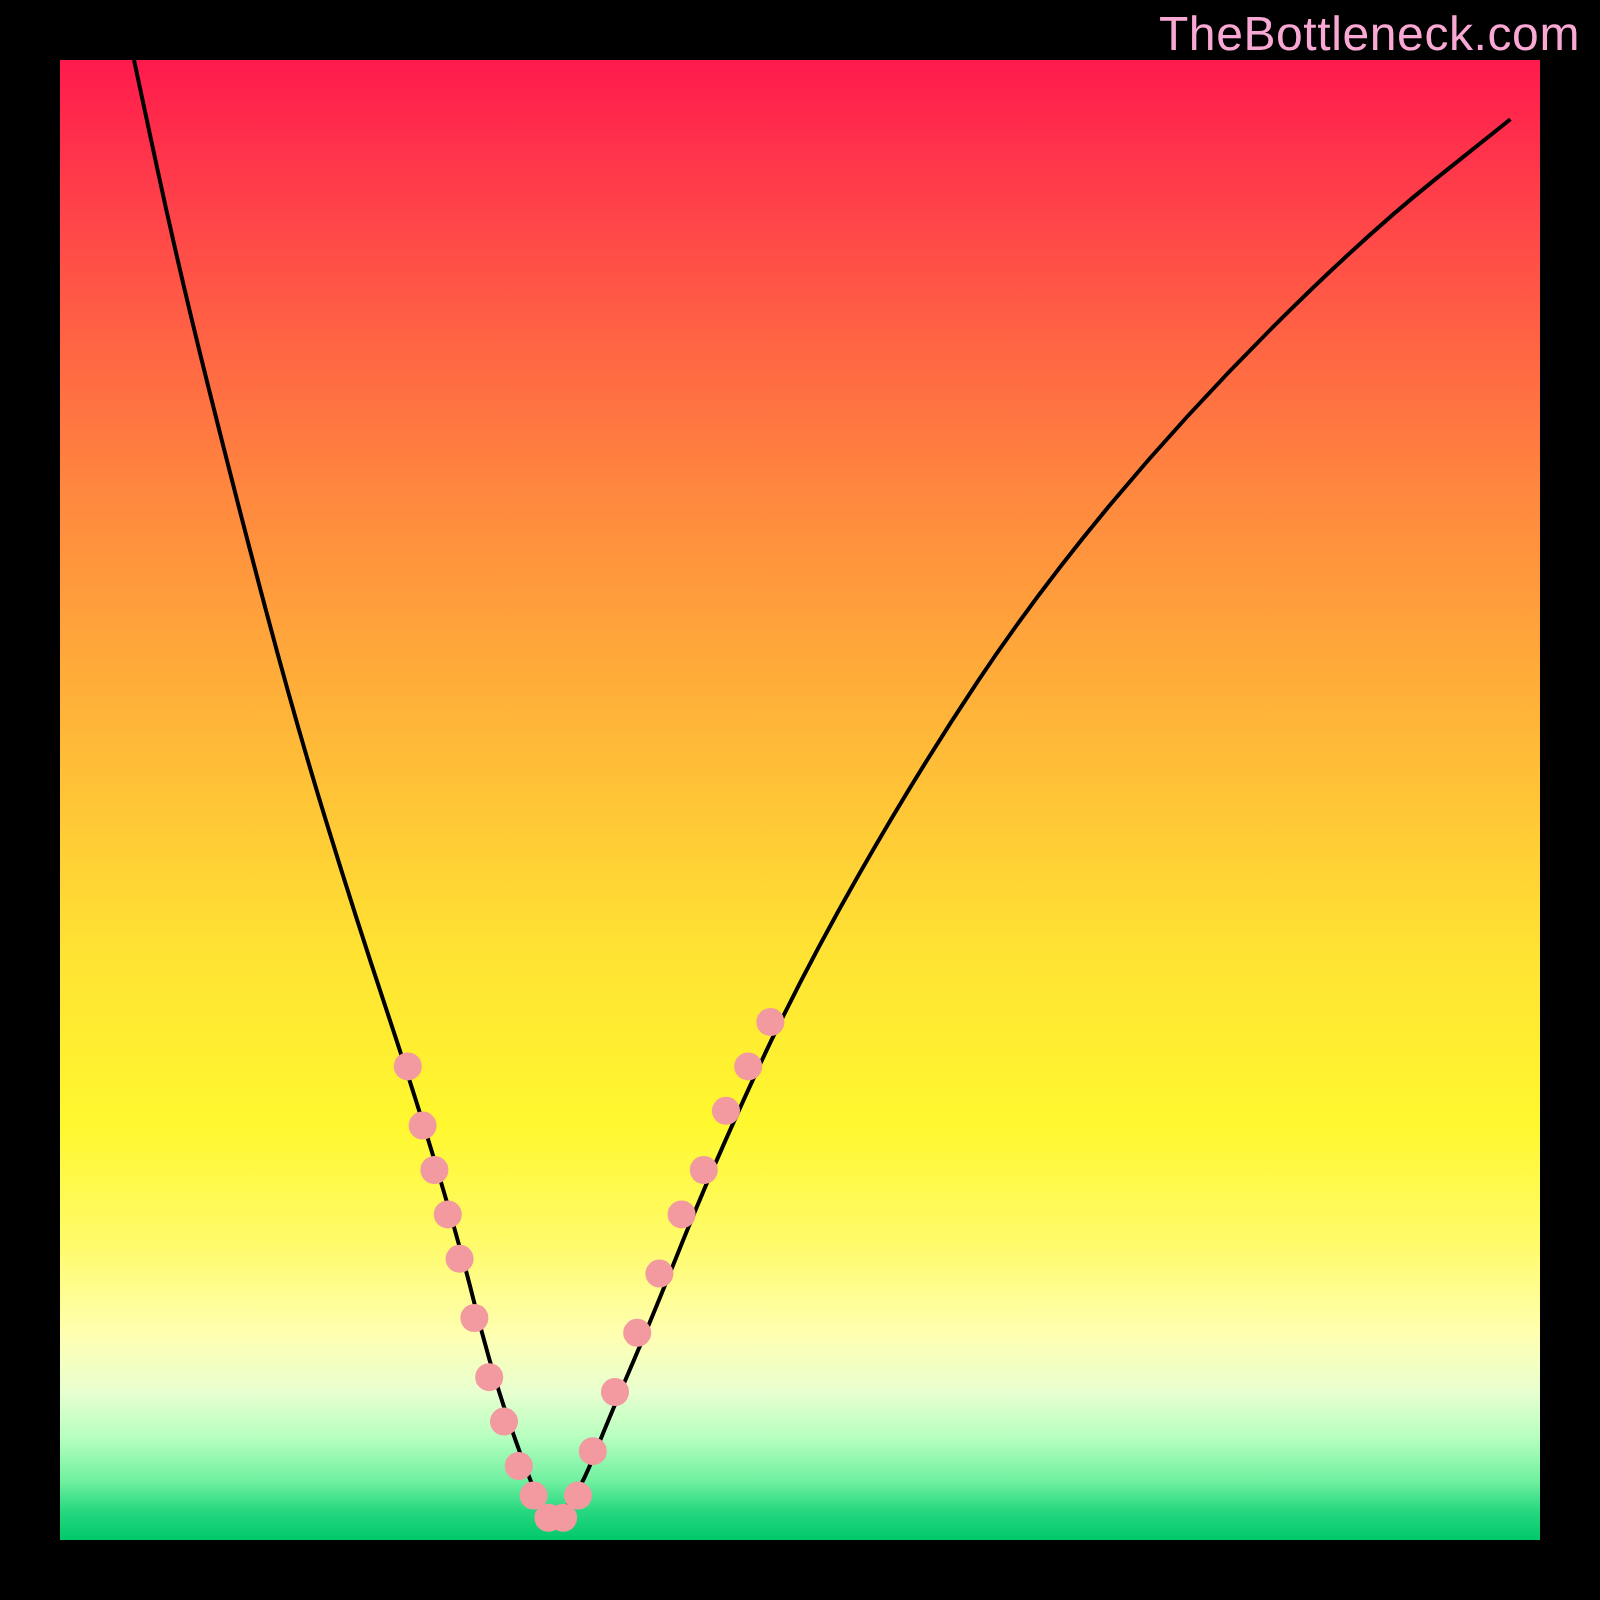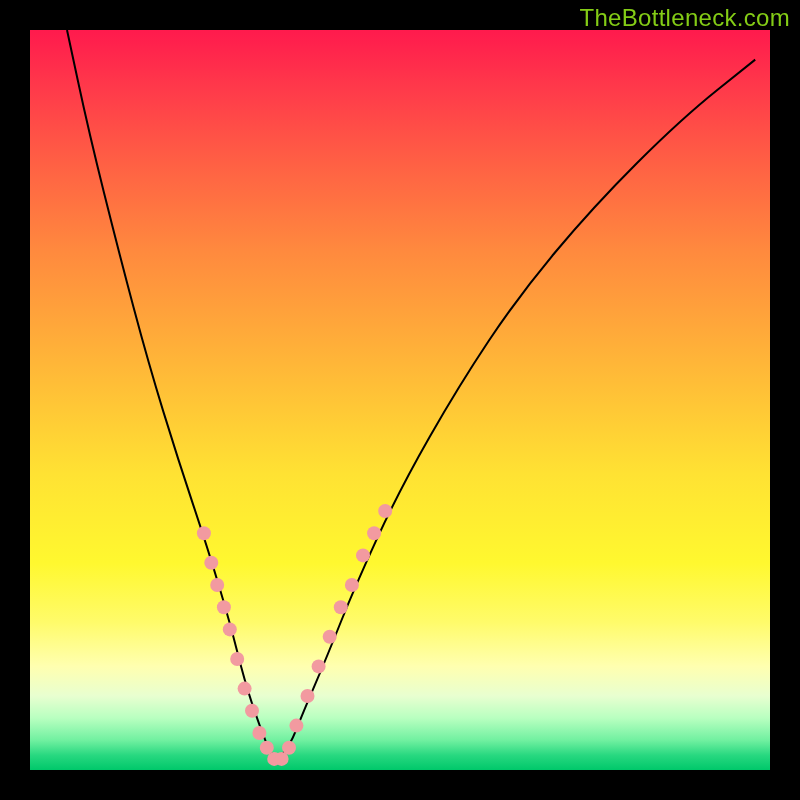--- a/index.html
+++ b/index.html
@@ -38,21 +38,21 @@
       #b8ffc0 93%,
       #70f0a0 96%,
       #28d880 98%,
       #00c86a 100%
     );
   }
   .watermark {
     position: absolute;
     top: 4px;
     right: 10px;
-    color: #84cc16;
+    color: #f9a8d4;
     font-size: 24px;
     font-weight: 500;
     letter-spacing: 0.3px;
     user-select: none;
   }
   svg.overlay {
     position: absolute;
     left: 0;
     top: 0;
     width: 740px;

